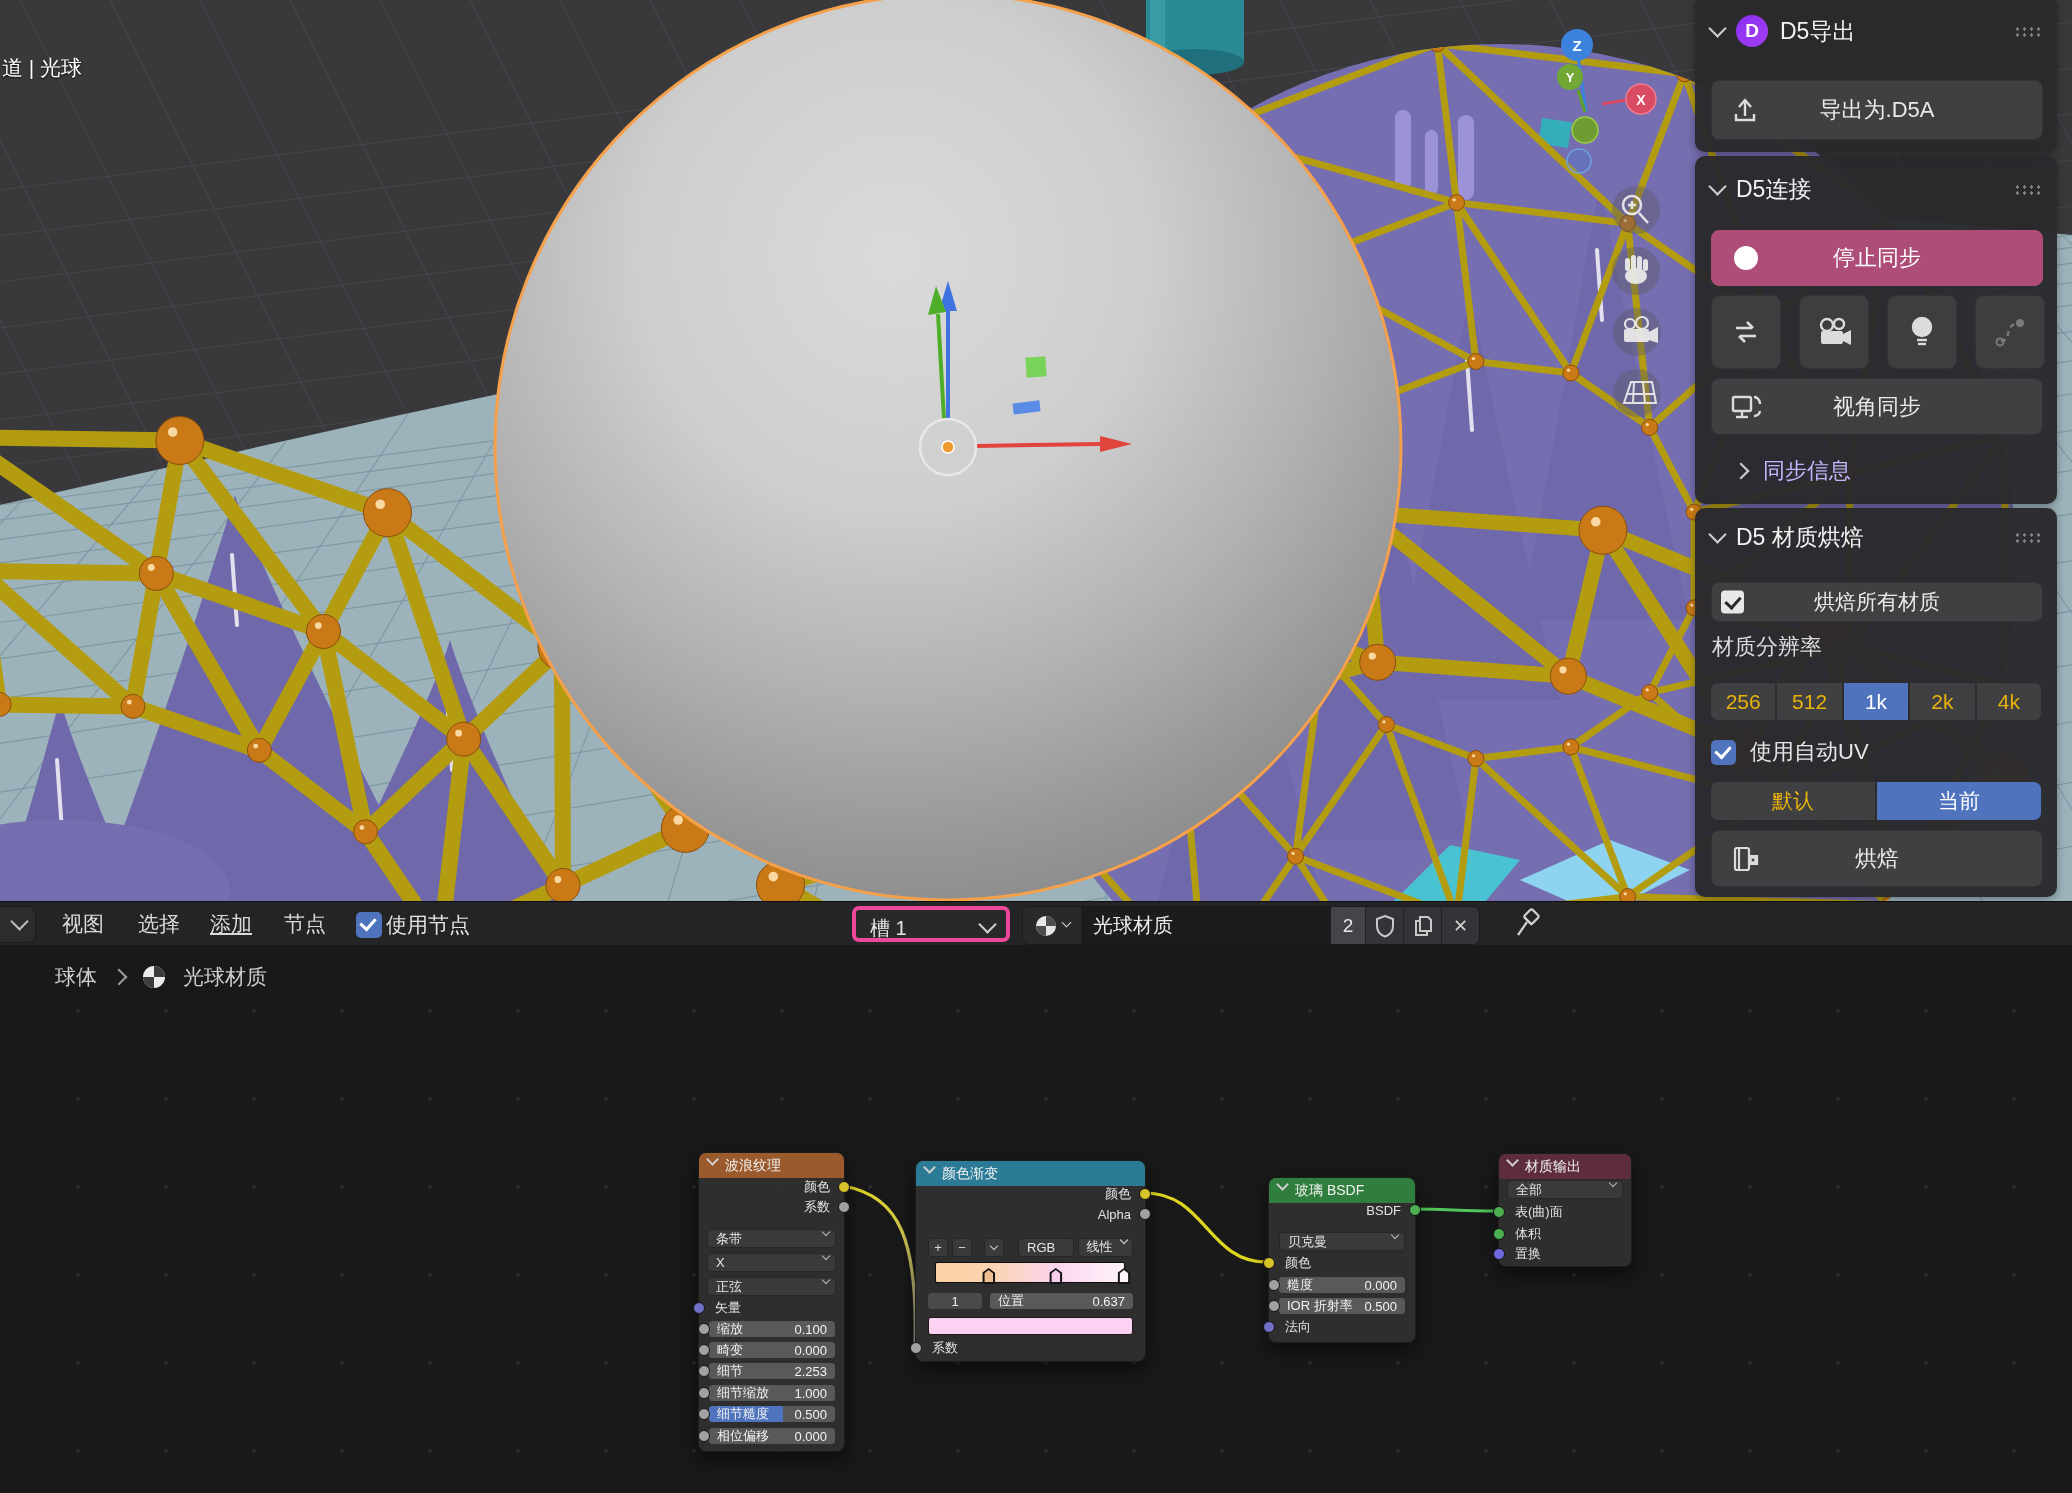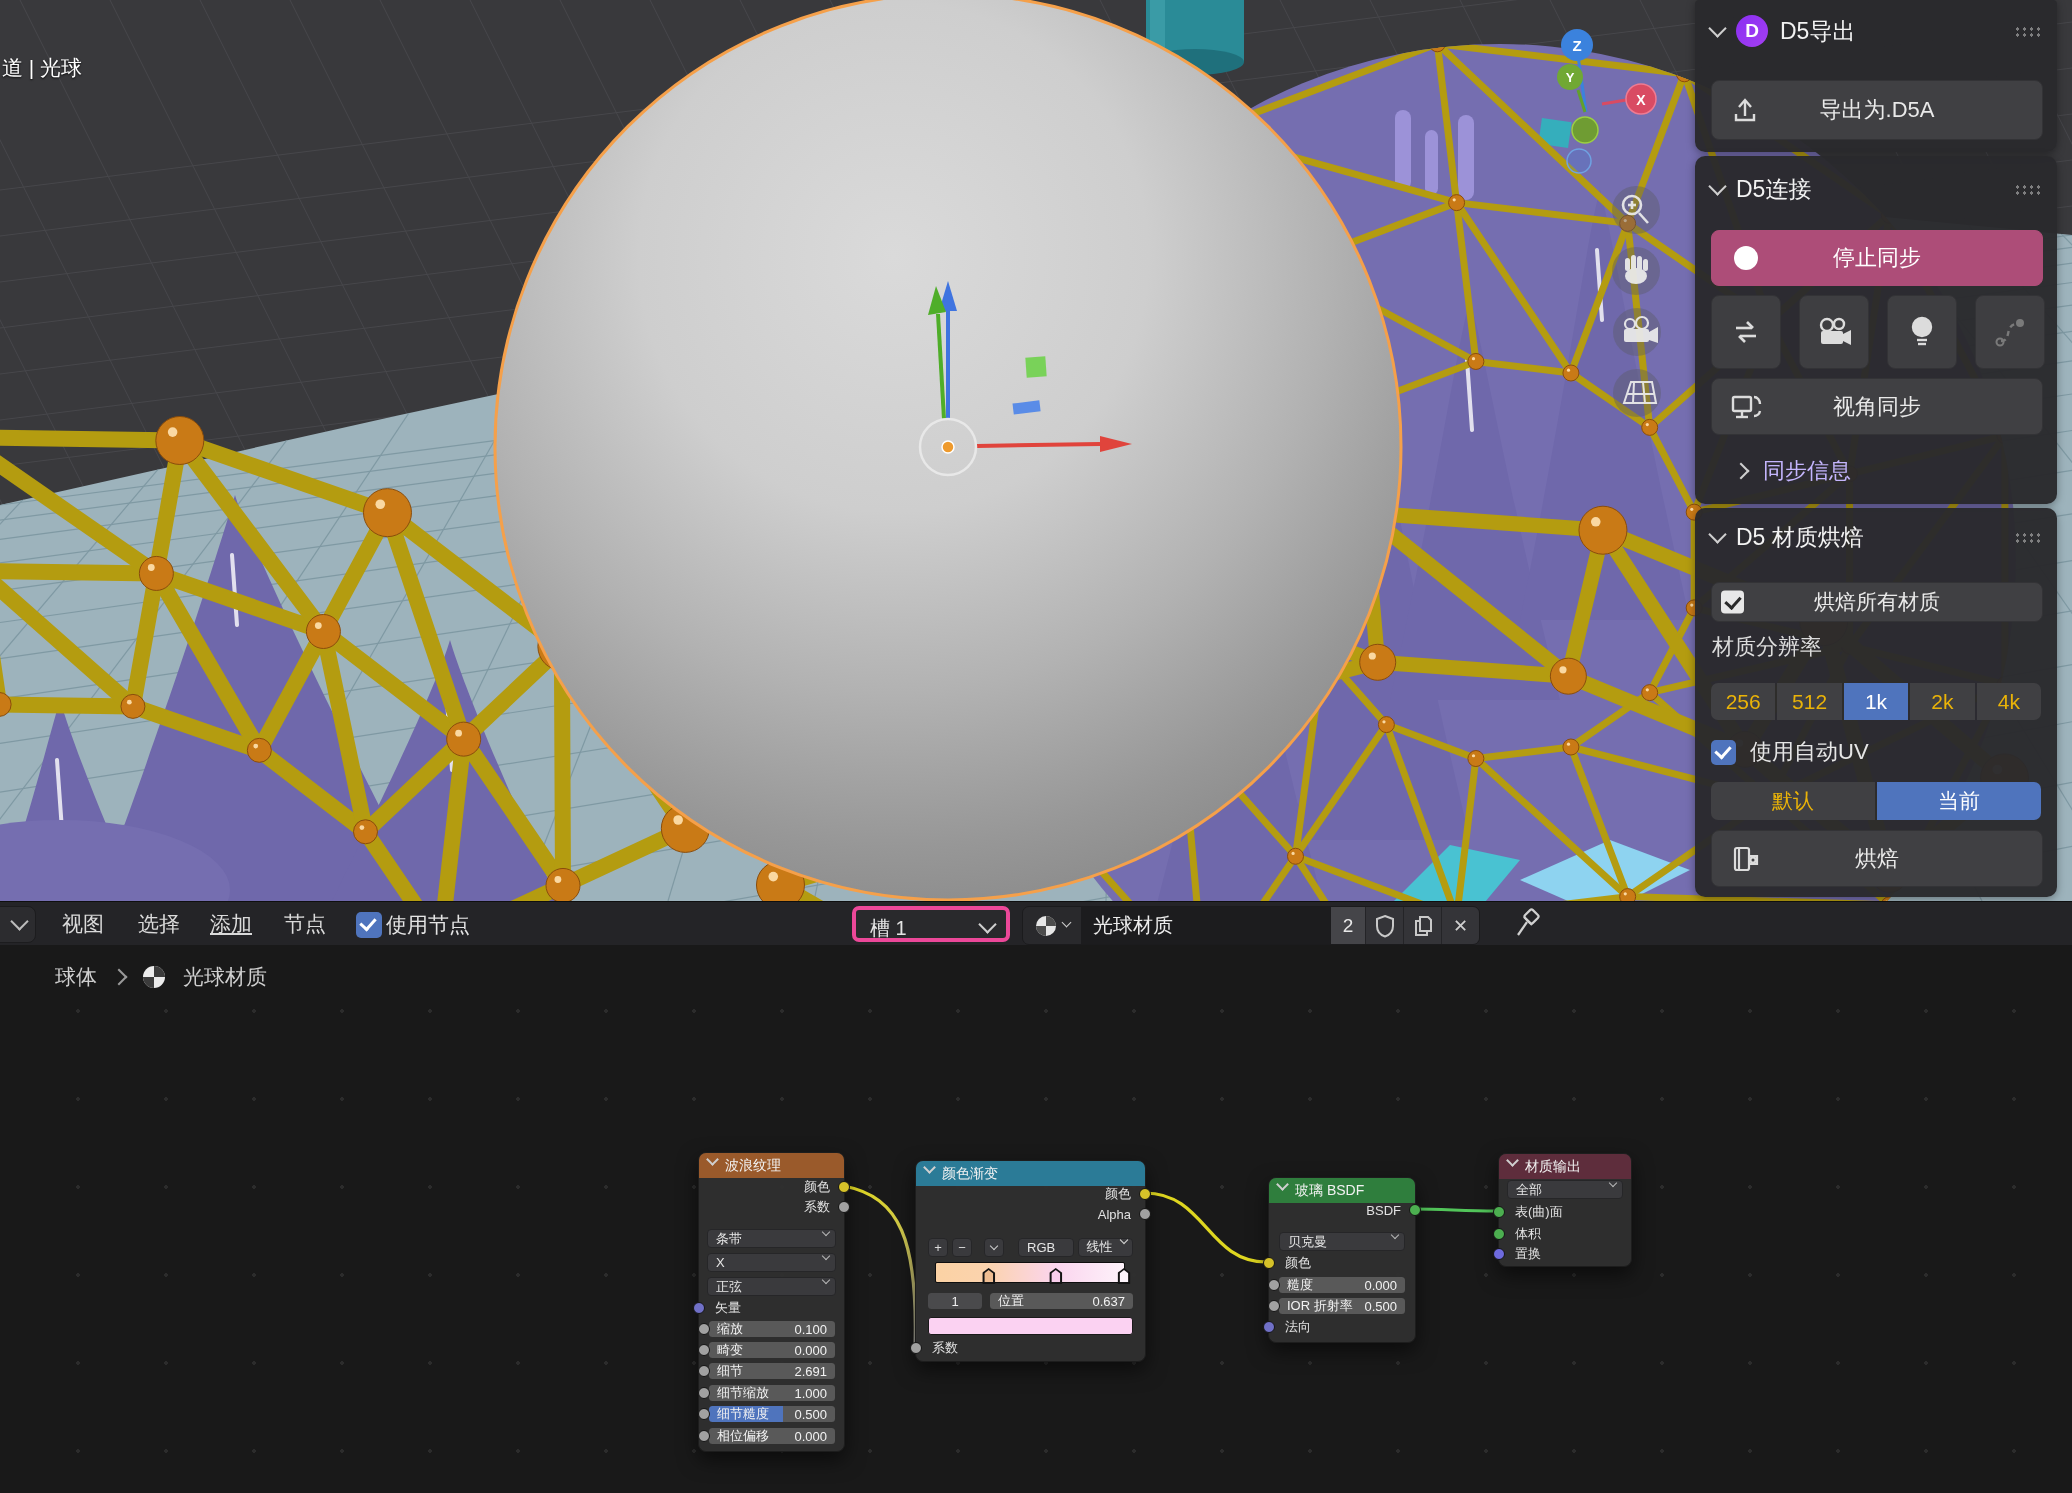--- a/index.html
+++ b/index.html
@@ -862,21 +862,21 @@
           <span>0.100</span>
           <span class="sock sl" style="left:-11px;background:var(--sock-grey);"></span>
         </div>
       <div class="slider" style="left:10px;right:9px;top:189px;">
           <span>畸变</span>
           <span>0.000</span>
           <span class="sock sl" style="left:-11px;background:var(--sock-grey);"></span>
         </div>
       <div class="slider" style="left:10px;right:9px;top:210px;">
           <span>细节</span>
-          <span>2.691</span>
+          <span>2.253</span>
           <span class="sock sl" style="left:-11px;background:var(--sock-grey);"></span>
         </div>
       <div class="slider" style="left:10px;right:9px;top:232px;">
           <span>细节缩放</span>
           <span>1.000</span>
           <span class="sock sl" style="left:-11px;background:var(--sock-grey);"></span>
         </div>
       <div class="slider hl" style="left:10px;right:9px;top:253px;">
           <span>细节糙度</span>
           <span>0.500</span>

